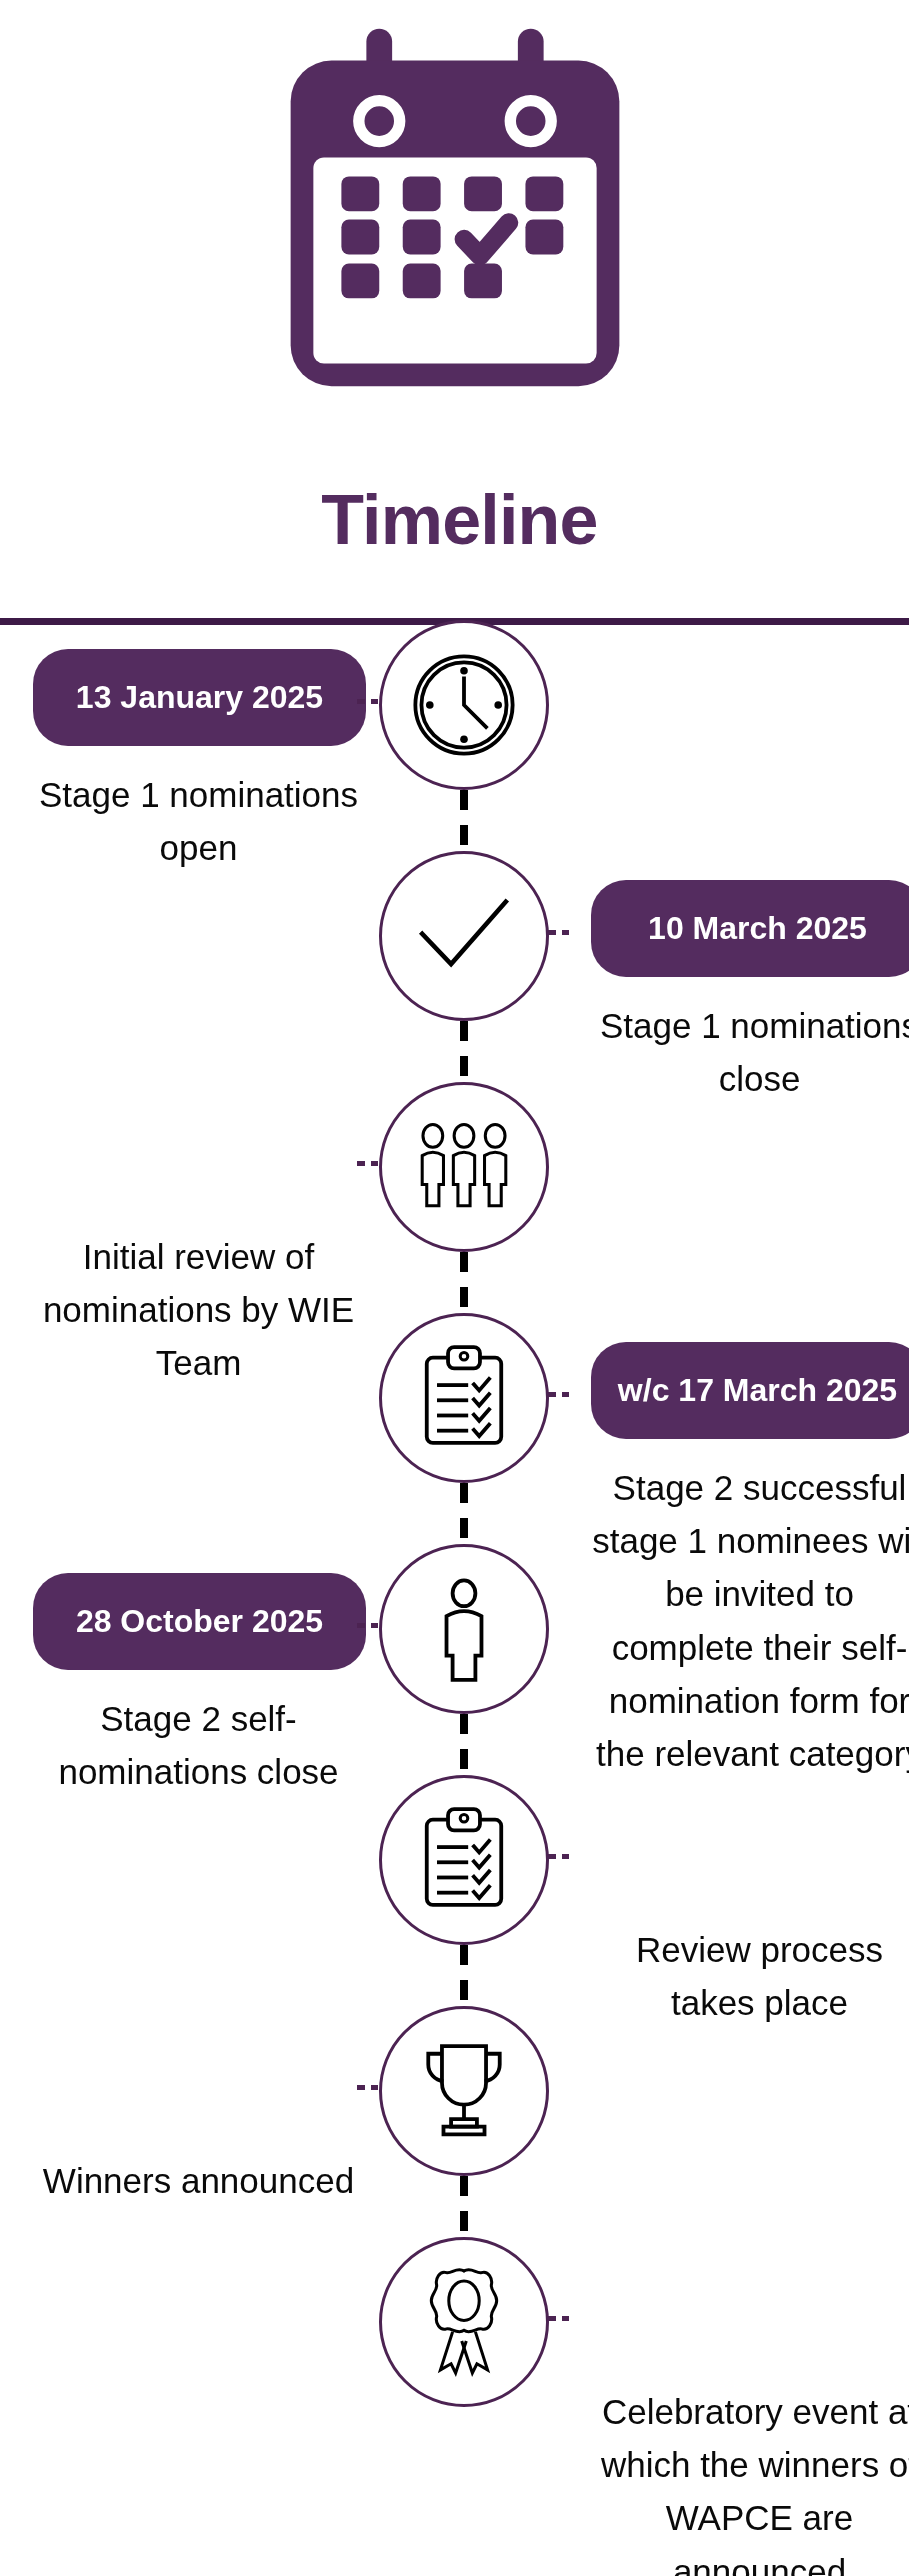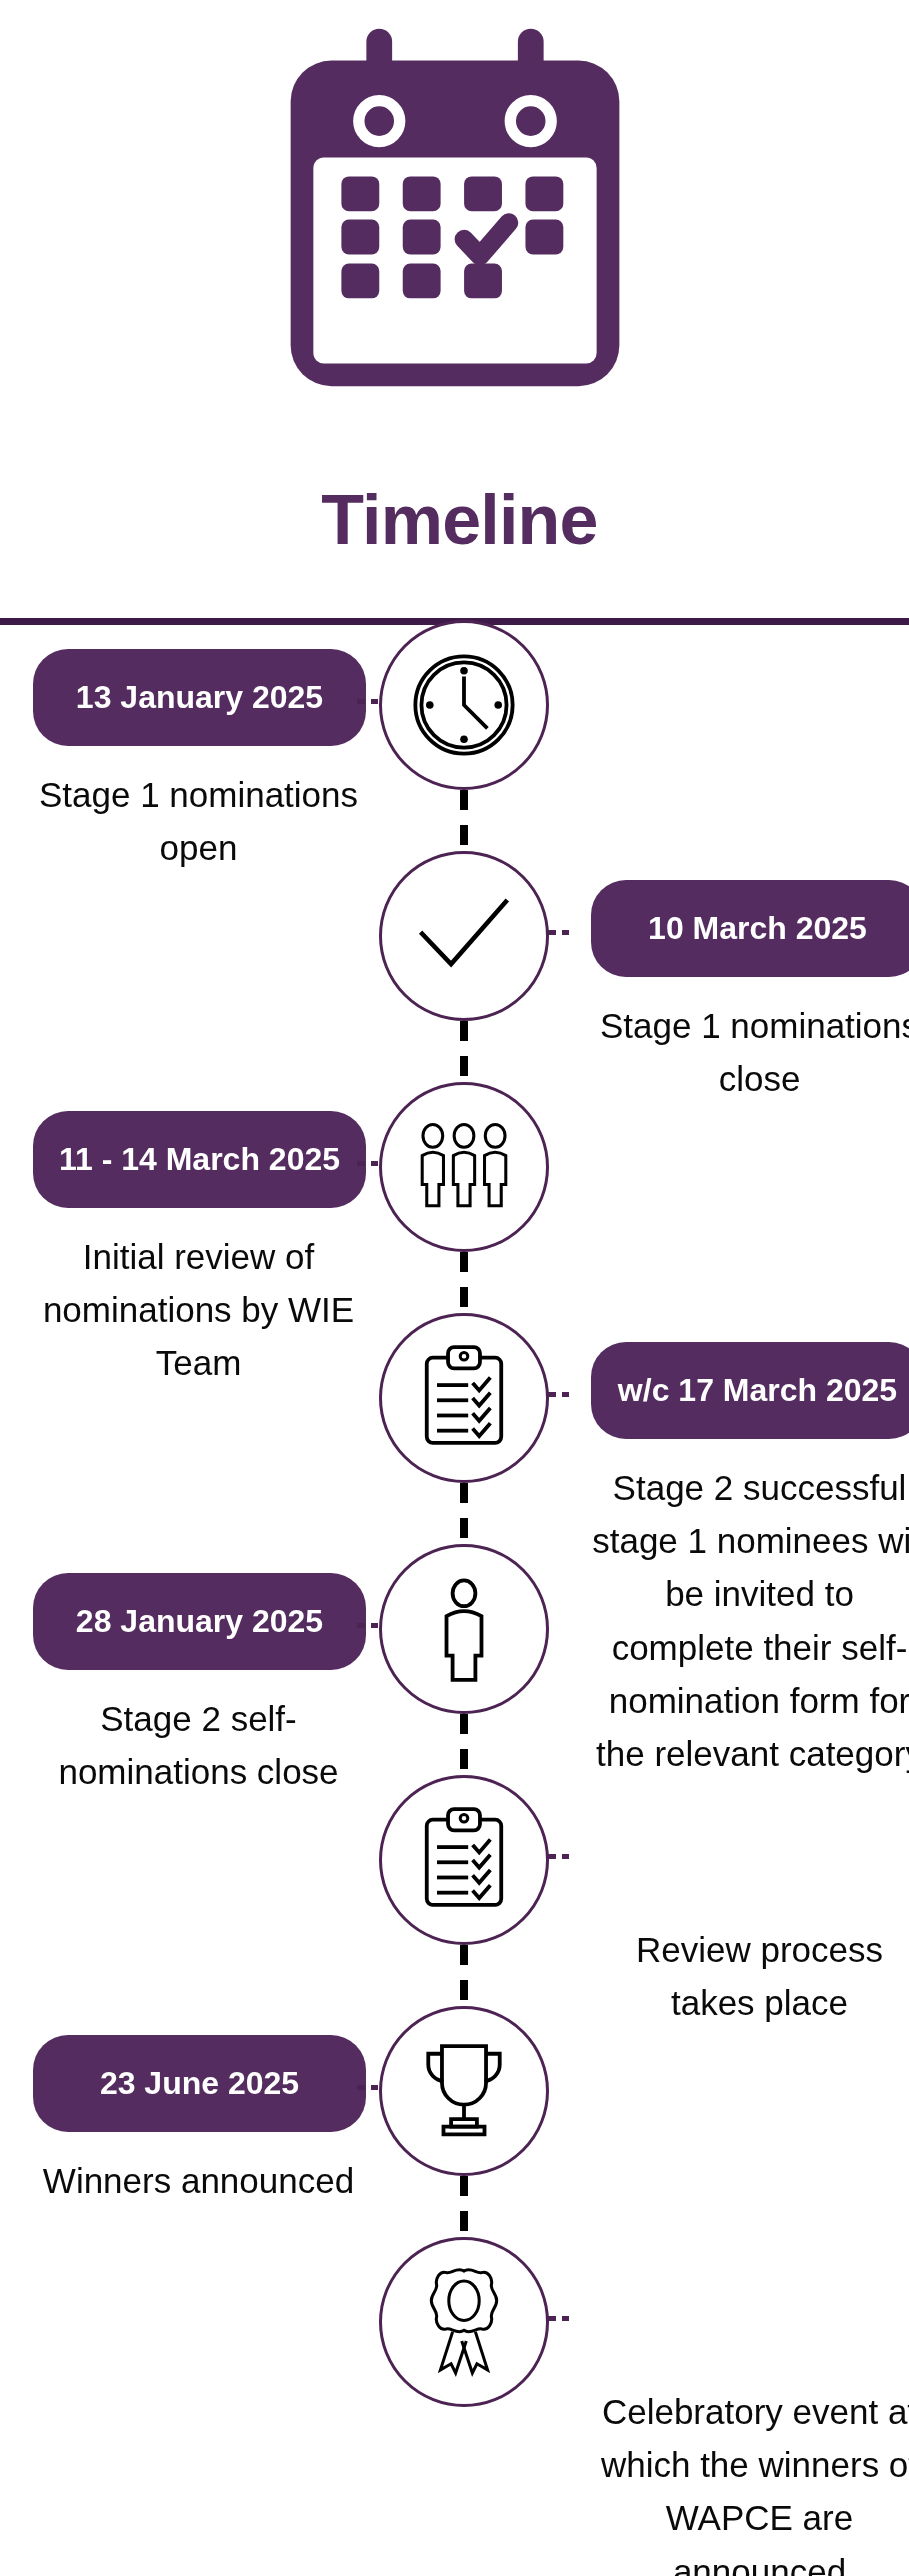--- a/index.html
+++ b/index.html
@@ -148,21 +148,20 @@
     <div class="node">
       <svg width="114" height="114" viewBox="0 0 150 150">
         <path d="M20 72 L58 112 L130 30" fill="none" stroke="#000" stroke-width="6" stroke-linecap="square"></path>
       </svg>
     </div>
     <div class="spine"></div>
     <div class="desc right">Stage 1 nominations close</div>
   </div>
 
   <div class="row">
-    <div class="pill left">11 - 14 March 2025</div>
     <div class="stub left"></div>
     <div class="node">
       <svg width="114" height="114" viewBox="0 0 150 150">
         <g fill="none" stroke="#000" stroke-width="4">
           <ellipse cx="34" cy="34" rx="13" ry="15"></ellipse>
           <path d="M20 60 q14 -9 28 0 v38 h-6 v28 h-16 v-28 h-6 z"></path>
           <ellipse cx="75" cy="34" rx="13" ry="15"></ellipse>
           <path d="M61 60 q14 -9 28 0 v38 h-6 v28 h-16 v-28 h-6 z"></path>
           <ellipse cx="116" cy="34" rx="13" ry="15"></ellipse>
           <path d="M102 60 q14 -9 28 0 v38 h-6 v28 h-16 v-28 h-6 z"></path>
@@ -191,21 +190,21 @@
           <line x1="42" y1="118" x2="78" y2="118"></line>
           <path d="M88 117 l7 8 l13 -15"></path>
         </g>
       </svg>
     </div>
     <div class="spine"></div>
     <div class="desc right">Stage 2 successful stage 1 nominees will be invited to complete their self-nomination form for the relevant category</div>
   </div>
 
   <div class="row">
-    <div class="pill left">28 January 2025</div>
+    <div class="pill left">28 October 2025</div>
     <div class="stub left"></div>
     <div class="node">
       <svg width="114" height="114" viewBox="0 0 150 150">
         <g fill="none" stroke="#000" stroke-width="5">
           <ellipse cx="75" cy="28" rx="15" ry="17"></ellipse>
           <path d="M52 58 q23 -13 46 0 v52 h-8 v32 h-30 v-32 h-8 z"></path>
         </g>
       </svg>
     </div>
     <div class="spine"></div>
@@ -229,21 +228,20 @@
           <line x1="42" y1="118" x2="78" y2="118"></line>
           <path d="M88 117 l7 8 l13 -15"></path>
         </g>
       </svg>
     </div>
     <div class="spine"></div>
     <div class="desc right">Review process takes place</div>
   </div>
 
   <div class="row">
-    <div class="pill left">23 June 2025</div>
     <div class="stub left"></div>
     <div class="node">
       <svg width="114" height="114" viewBox="0 0 150 150">
         <g fill="none" stroke="#000" stroke-width="5">
           <path d="M46 16 h58 v48 a29 29 0 0 1 -58 0 z"></path>
           <path d="M46 26 h-18 v14 a22 22 0 0 0 20 22"></path>
           <path d="M104 26 h18 v14 a22 22 0 0 1 -20 22"></path>
           <line x1="75" y1="93" x2="75" y2="112"></line>
           <path d="M58 112 h34 v10 h-34 z"></path>
           <path d="M48 122 h54 v10 h-54 z"></path>

